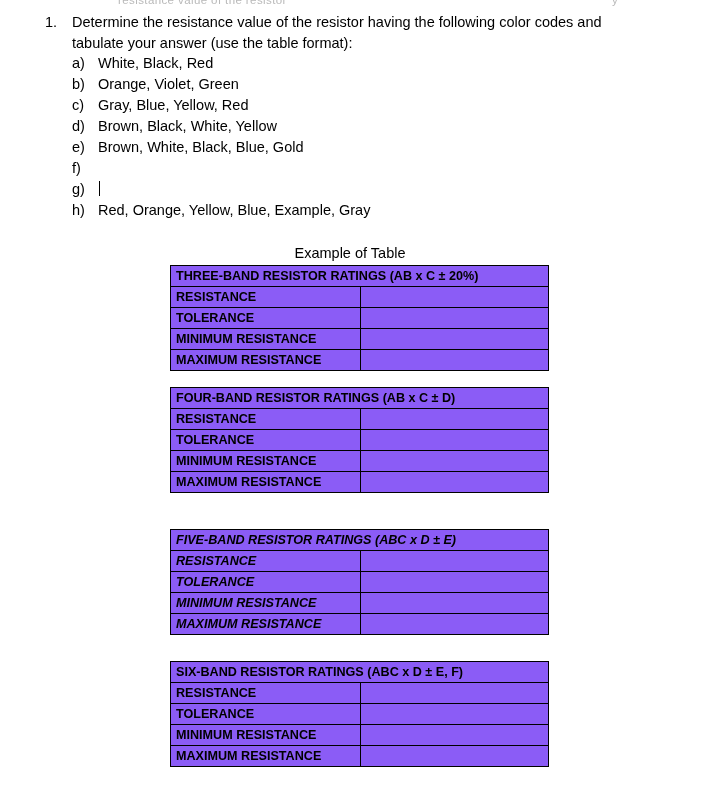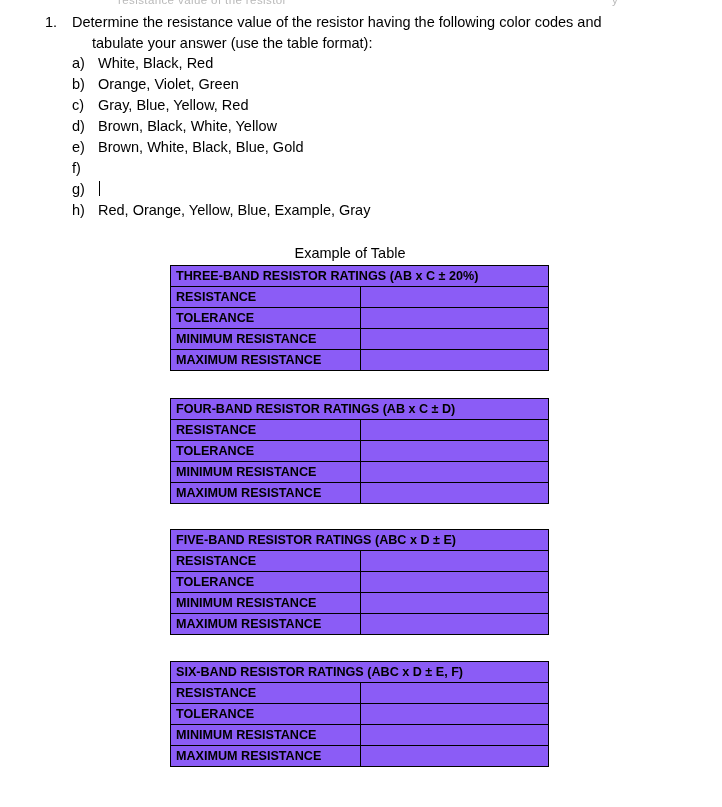--- a/index.html
+++ b/index.html
@@ -71,21 +71,20 @@
     flex: 1 1 auto;
     font-size: 14.5px;
     line-height: 20.5px;
     text-align: justify;
     text-justify: inter-word;
     padding-right: 2px;
   }
   .q-text .line2 {
     display: block;
     text-align: left;
-    margin-left: 20px;
   }
 
   .sublist {
     margin-top: 0px;
     padding-left: 27px;
   }
   .sub-row {
     display: flex;
     align-items: baseline;
     height: 21px;
@@ -144,22 +143,22 @@
   .rtable td.head {
     font-size: 12.6px;
   }
   .rtable td.value {
     padding: 0;
   }
   .col-label { width: 190px; }
   .col-value { width: 188px; }
 
   #table-1 { top: 265px; }
-  #table-2 { top: 398px; }
-  #table-3 { top: 529px; }
+  #table-2 { top: 387px; }
+  #table-3 { top: 529px; font-style: italic; }
   #table-4 { top: 661px; padding-left: 48px; }
 </style>
 </head>
 <body>
 
 <div class="top-clip">
   <span class="tc-inner">resistance value of the resistor</span>
   <span class="tc-right">y</span>
 </div>
 

